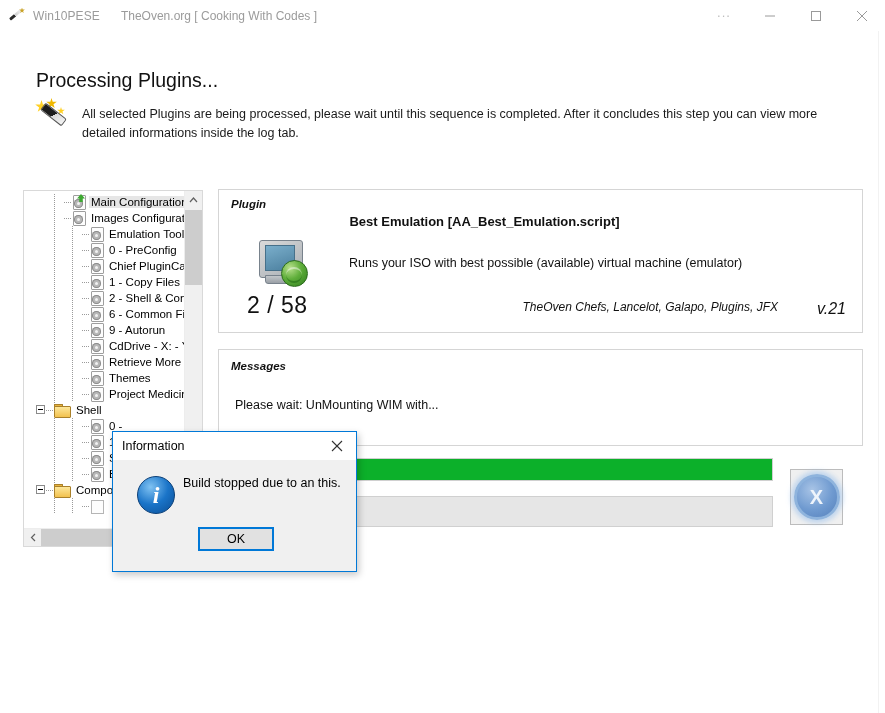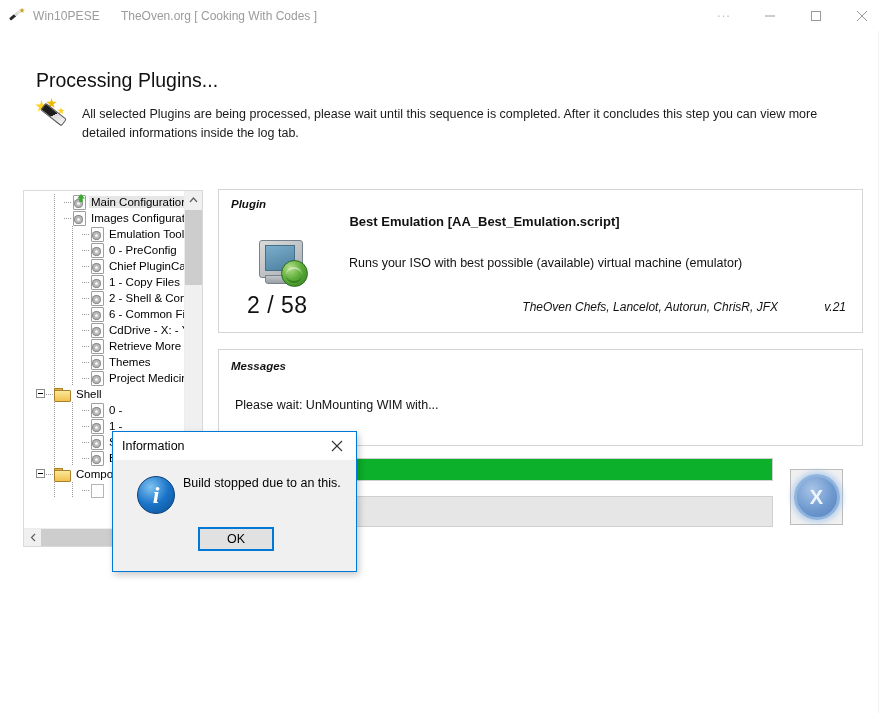--- a/index.html
+++ b/index.html
@@ -231,21 +231,21 @@
   .plugin-count {
     position: absolute; left: 28px; top: 102px;
     font-size: 23px; color: #111; letter-spacing: .5px;
   }
   .plugin-authors {
     position: absolute; right: 84px; top: 110px;
     font-size: 12px; font-style: italic; color: #111;
   }
   .plugin-version {
     position: absolute; right: 16px; top: 110px;
-    font-size: 12px; font-style: italic; color: #111; margin-left: 29px;
+    font-size: 16px; font-style: italic; color: #111; margin-left: 29px;
   }
 
   .message-text {
     position: absolute; left: 16px; top: 48px; font-size: 12.5px; color: #111;
   }
 
   
   .pbar {
     position: absolute; background: #e6e6e6; border: 1px solid #d0d0d0; box-sizing: border-box;
   }
@@ -444,20 +444,31 @@
         </div>
         <div class="tnode">
           <div class="dots-v" style="left: 30px;"></div>
           <div class="dots-v" style="left: 48px;"></div>
           <div class="dots-h" style="left: 58px; top: 8px; width: 8px;"></div>
           <div style="width: 66px; flex: 0 0 auto;"></div>
           <div class="ico-script">
             <div class="pg"></div>
             <div class="gear"></div>
           </div>
+          <span class="lbl">9 - Autorun</span>
+        </div>
+        <div class="tnode">
+          <div class="dots-v" style="left: 30px;"></div>
+          <div class="dots-v" style="left: 48px;"></div>
+          <div class="dots-h" style="left: 58px; top: 8px; width: 8px;"></div>
+          <div style="width: 66px; flex: 0 0 auto;"></div>
+          <div class="ico-script">
+            <div class="pg"></div>
+            <div class="gear"></div>
+          </div>
           <span class="lbl">CdDrive - X: - Y:</span>
         </div>
         <div class="tnode">
           <div class="dots-v" style="left: 30px;"></div>
           <div class="dots-v" style="left: 48px;"></div>
           <div class="dots-h" style="left: 58px; top: 8px; width: 8px;"></div>
           <div style="width: 66px; flex: 0 0 auto;"></div>
           <div class="ico-script">
             <div class="pg"></div>
             <div class="gear"></div>
@@ -589,21 +600,21 @@
     <div class="plugin-name">Best Emulation [AA_Best_Emulation.script]</div>
 
     <div class="plugin-icon">
       <div class="screen"></div>
         <div class="base"></div>
         <div class="globe"></div>
     </div>
 
     <div class="plugin-desc">Runs your ISO with best possible (available) virtual machine (emulator)</div>
     <div class="plugin-count">2 / 58</div>
-    <div class="plugin-authors">TheOven Chefs, Lancelot, Autorun, ChrisR, JFX</div>
+    <div class="plugin-authors">TheOven Chefs, Lancelot, Galapo, Plugins, JFX</div>
     <div class="plugin-version">v.21</div>
   </div>
 
   <div class="group" id="messages-group">
     <div class="group-title" style="left:12px; top:10px;">Messages</div>
     <div class="message-text">Please wait: UnMounting WIM with...</div>
   </div>
 
   <div class="pbar" id="pbar1">
     <div class="fill" id="fill1" style="width: 100%; background: rgb(12, 176, 42);"></div>

